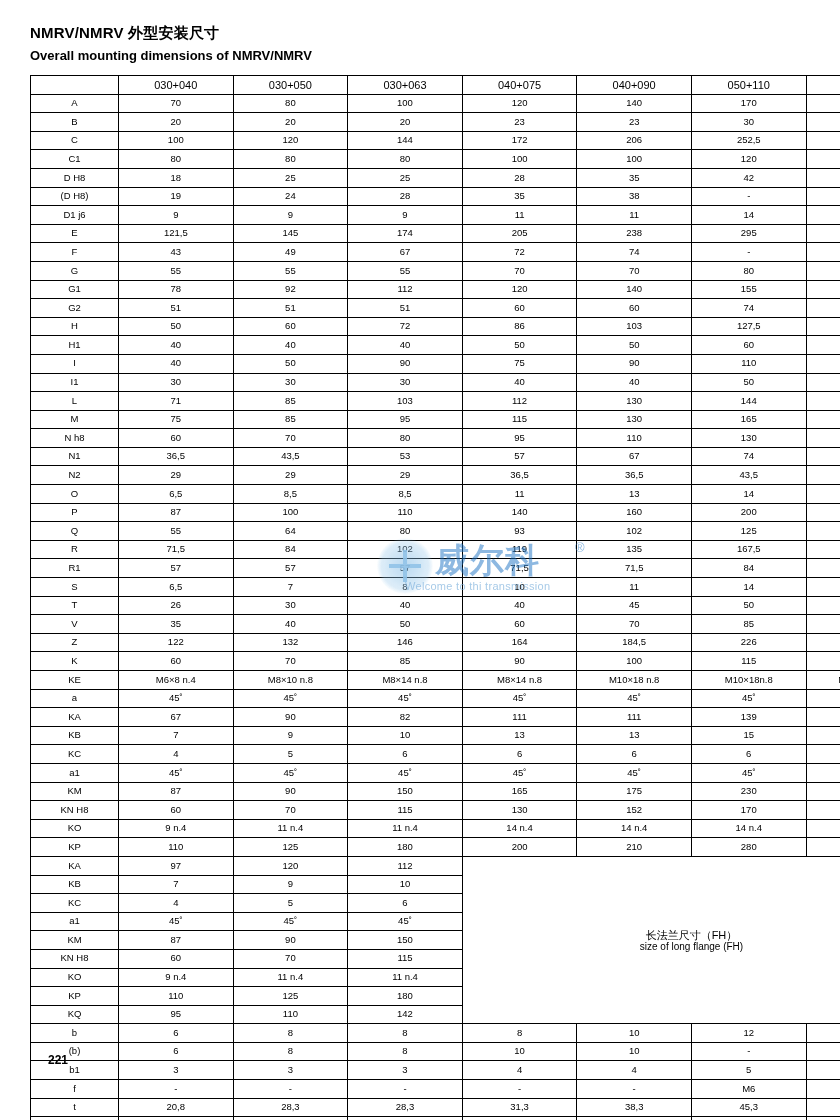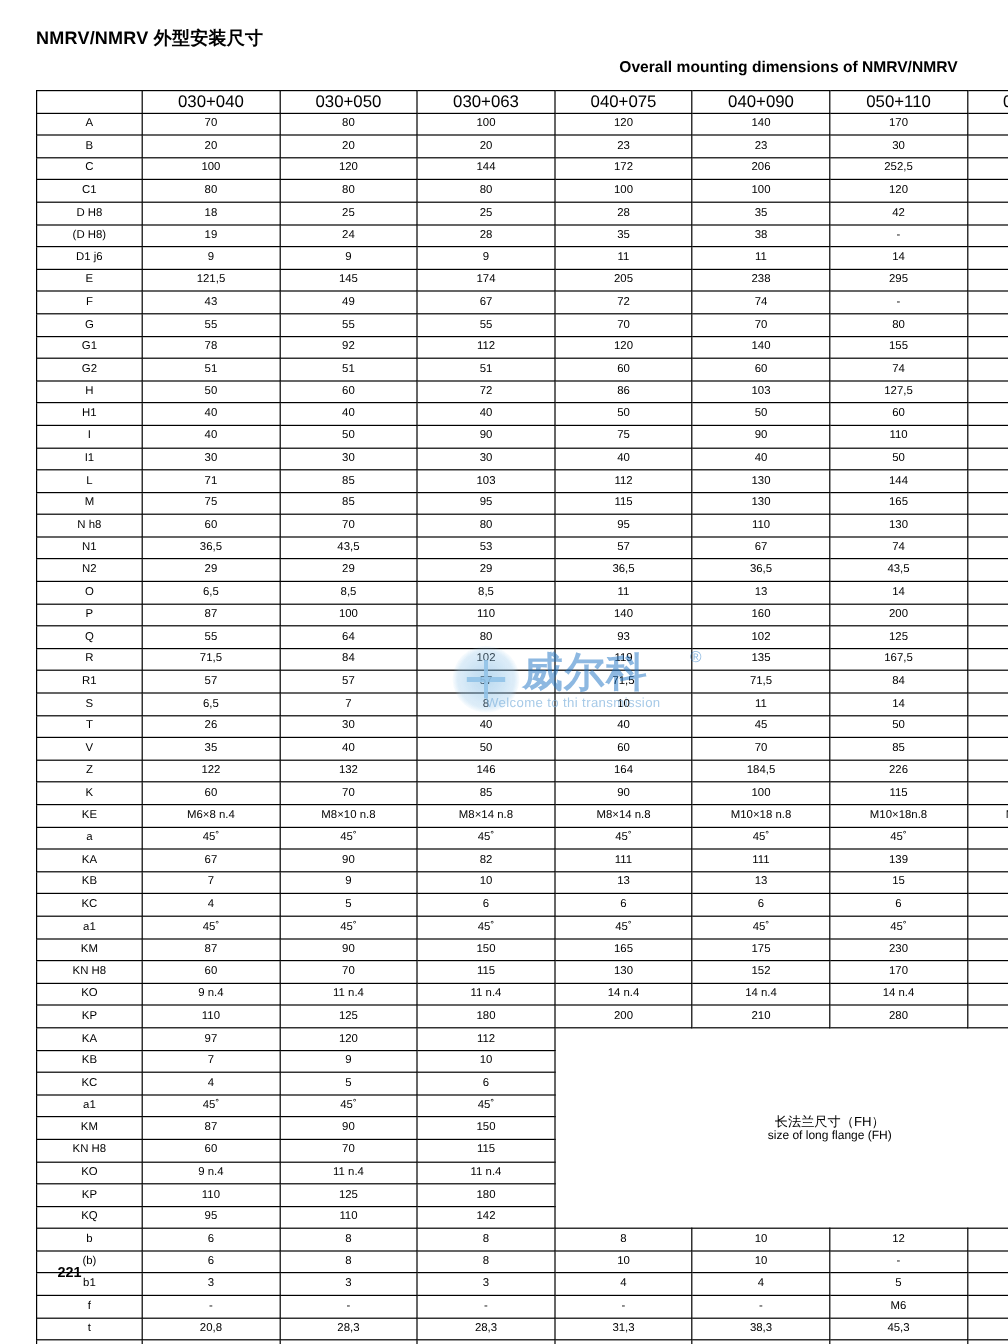--- a/index.html
+++ b/index.html
@@ -29,21 +29,20 @@
     font-size: 15px;
     font-weight: bold;
     letter-spacing: 0.2px;
     line-height: 1.5;
   }
   .title-en {
     font-size: 13px;
     font-weight: bold;
     line-height: 1.5;
     margin-top: 1px;
-    text-align: right;
   }
   table.dims {
     border-collapse: collapse;
     width: 776px;
     table-layout: fixed;
     font-size: 9.5px;
   }
   table.dims td, table.dims th {
     border: 1px solid #000;
     text-align: center;
@@ -51,21 +50,21 @@
     height: 17.6px;
     padding: 0;
     font-weight: normal;
     line-height: 1.1;
     overflow: hidden;
     white-space: nowrap;
   }
   table.dims col.lab { width: 88px; }
   table.dims col.dat { width: 114.6px; }
   .hdr td {
-    font-size: 14px;
+    font-size: 11px;
   }
   .rowlabel {
     font-size: 9.5px;
   }
   .fh-cell {
     font-size: 11px;
     line-height: 1.9;
     vertical-align: middle;
   }
   .fh-cell .cn { font-size: 11px; }

